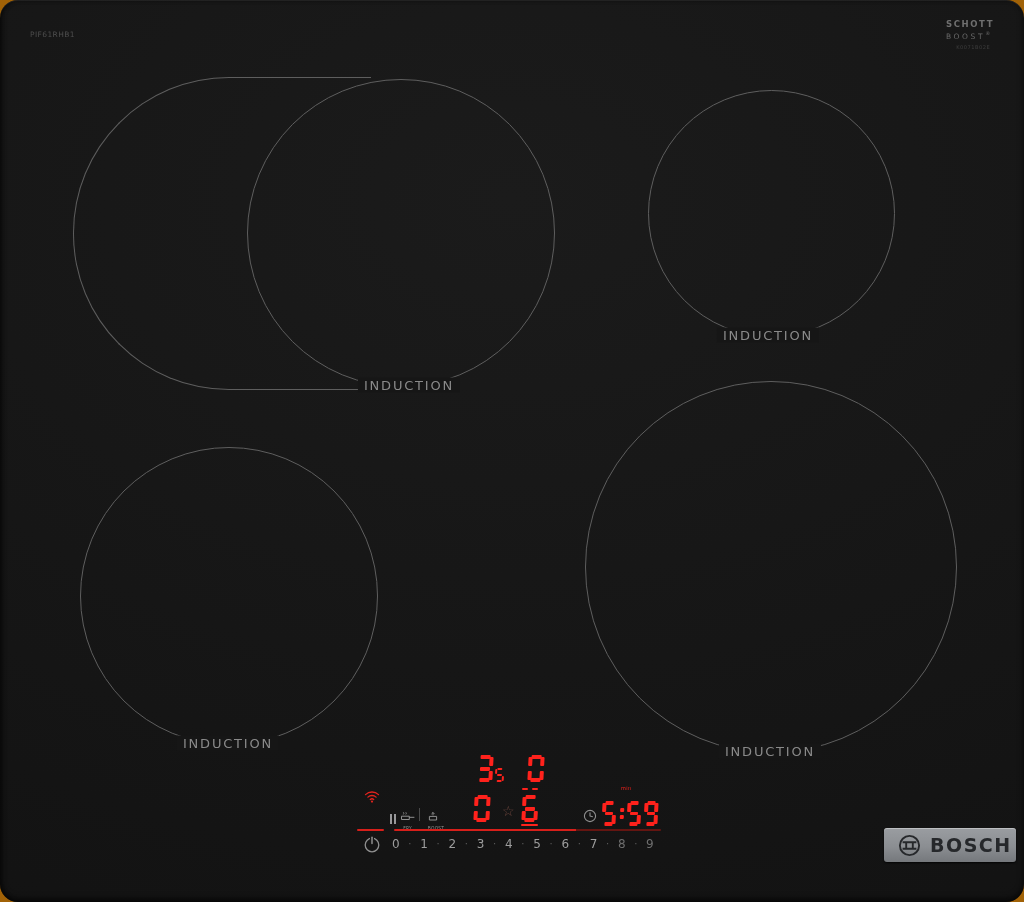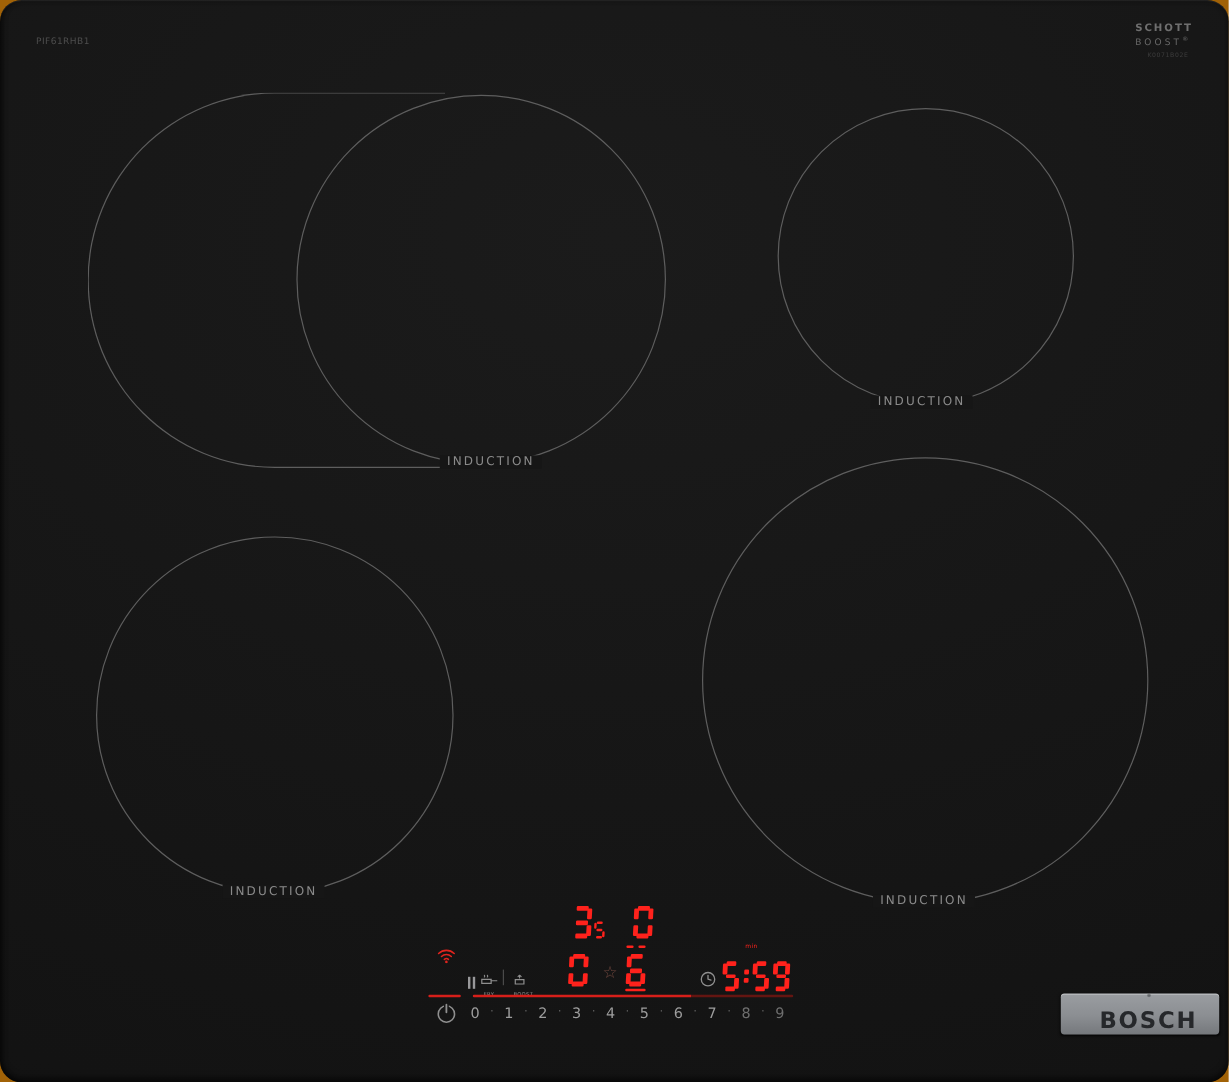--- a/index.html
+++ b/index.html
@@ -21,21 +21,21 @@
   
   .zone{position:absolute;border:1px solid #5e5e5e;background:transparent;}
   .z-stadium{left:73px;top:77px;width:297px;height:311px;border-right:none;
              border-radius:156px 0 0 156px;}
   .z-circ{border-radius:50%;}
   .z-tl{left:247px;top:79px;width:306px;height:306px;}
   .z-tr{left:648px;top:90px;width:245px;height:245px;}
   .z-bl{left:80px;top:447px;width:296px;height:296px;}
   .z-br{left:585px;top:381px;width:370px;height:370px;}
   .ind{position:absolute;transform:translate(-50%,-50%);background:#161616;padding:0 6px;
-       font-size:10px;letter-spacing:1.8px;color:#8a8a8a;white-space:nowrap;}
+       font-size:13px;letter-spacing:1.8px;color:#8a8a8a;white-space:nowrap;}
   .ind-tl{left:409px;top:385px;}
   .ind-tr{left:768px;top:335px;}
   .ind-bl{left:228px;top:743px;}
   .ind-br{left:770px;top:751px;}
 
   
   .wifi{position:absolute;left:364px;top:789px;width:16px;height:14px;}
   .feat{position:absolute;color:#8f8f8f;text-align:center;}
   .feat .lbl{display:block;font-size:8px;transform:scale(.55);transform-origin:center top;
              letter-spacing:.4px;color:#8f8f8f;margin-top:1px;white-space:nowrap;}
@@ -90,21 +90,21 @@
   .lvlrow{position:absolute;left:392px;top:836px;width:262px;height:16px;
           display:flex;justify-content:space-between;align-items:center;}
   .lvl{font-size:12px;color:#9d9d9d;line-height:1;cursor:default;}
   .lvl.dim{color:#6e6e6e;}
   .sep{font-size:10px;color:#5c5c5c;line-height:1;}
 
   
   .bosch{position:absolute;left:884px;top:828px;width:132px;height:34px;border-radius:3px;
          background:linear-gradient(to bottom,#9a9da1 0%,#8b8e92 55%,#75787c 100%);
          box-shadow:0 1px 2px rgba(0,0,0,.8), inset 0 1px 0 rgba(255,255,255,.35);
-         display:flex;align-items:center;gap:9px;padding-left:14px;box-sizing:border-box;flex-direction:column;}
+         display:flex;align-items:center;gap:9px;padding-left:14px;box-sizing:border-box;}
   .bosch .btxt{font-size:19px;font-weight:bold;letter-spacing:1.5px;color:#26282b;}
 </style>
 </head>
 <body>
 
 <div class="stage">
   <div class="hob">
 
     <span class="model">PIF61RHB1</span>
 

